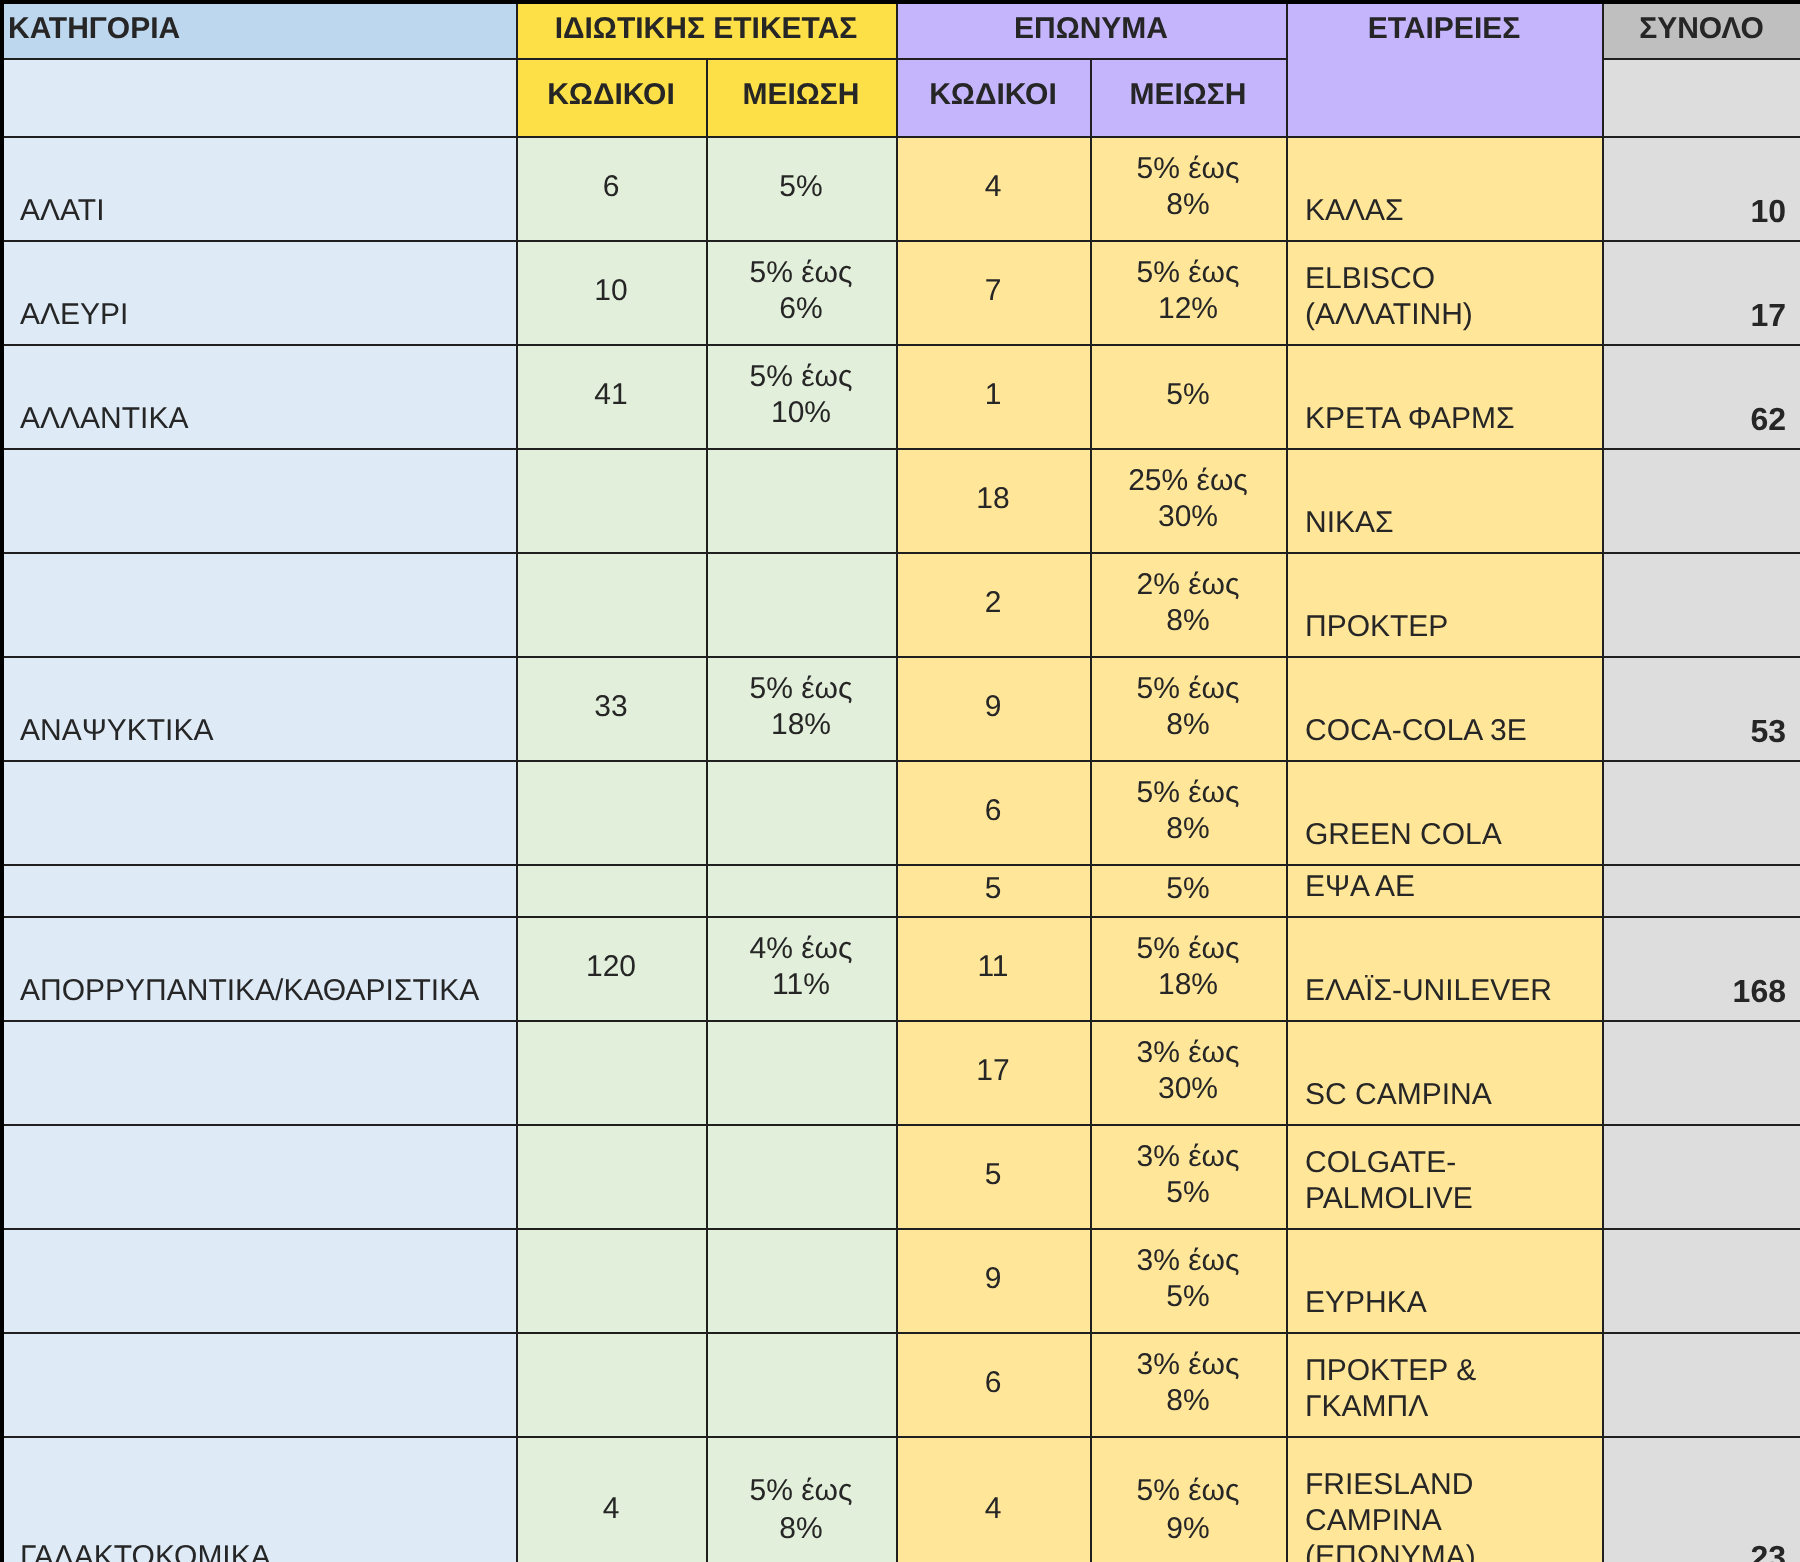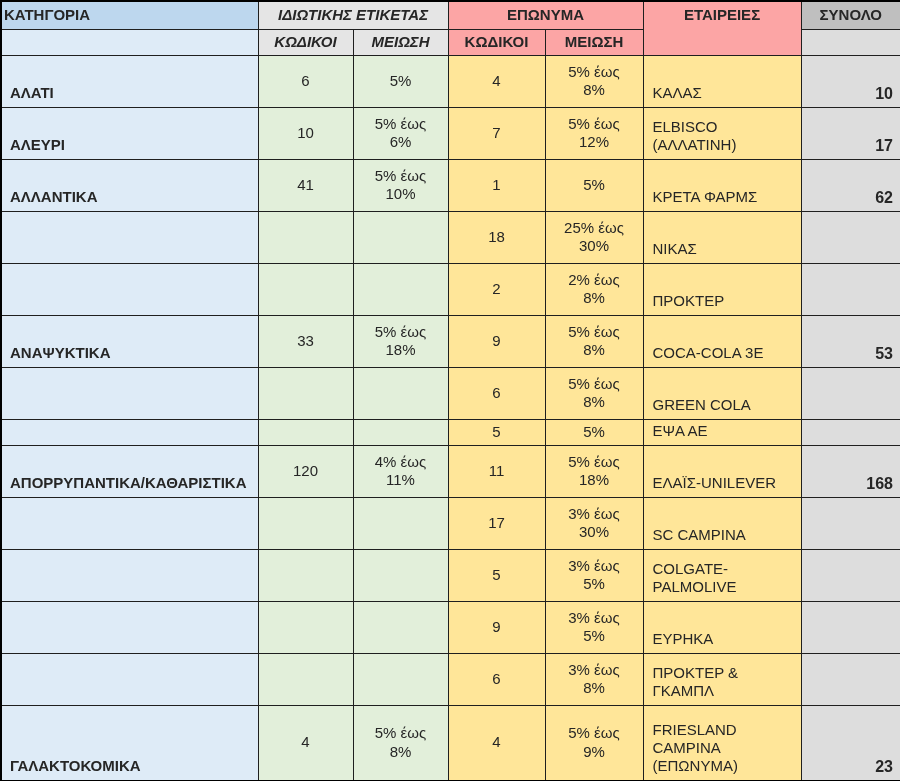--- a/index.html
+++ b/index.html
@@ -21,33 +21,33 @@
   }
   .price-table th, .price-table td {
     border: 1px solid #1f1f1f;
     font-size: 15px;
     line-height: 1.22;
     overflow: hidden;
     box-sizing: border-box;
   }
   
   thead tr.h1 { height: 28px; }
-  thead tr.h2 { height: 26px; }
+  thead tr.h2 { height: 39px; }
   thead th { font-weight: bold; text-align: center; vertical-align: middle; padding: 1px 4px; }
   th.cat-h { text-align: left; padding-left: 2px; }
   th.companies-h { vertical-align: top; padding-top: 4px; }
   
   tbody tr { height: 52px; }
   tbody tr:nth-child(8)  { height: 26px; }
   tbody tr:nth-child(14) { height: 76px; }
   
   td.cat {
     text-align: left;
     vertical-align: bottom;
-    font-weight: bold;
+    font-weight: normal;
     padding: 19px 8px 4px 8px;
     word-break: break-all;
   }
   td.num {
     text-align: center;
     vertical-align: middle;
     padding: 2px 5px;
     white-space: pre-line;
   }
   td.company {
@@ -59,23 +59,23 @@
   td.total {
     text-align: right;
     vertical-align: bottom;
     font-weight: bold;
     font-size: 16px;
     padding: 2px 7px 3px 2px;
   }
   
   .c-cat-h { background: #BDD7EE; }
   .c-cat   { background: #DEEBF7; }
-  .c-grn-h { background: #e5e5e5; font-style: italic; }
+  .c-grn-h { background: #fde047; }
   .c-grn   { background: #E2EFDA; }
-  .c-gld-h { background: #fca5a5; }
+  .c-gld-h { background: #c4b5fd; }
   .c-gld   { background: #FFE699; }
   .c-gry-h { background: #BFBFBF; }
   .c-gry   { background: #DDDDDD; }
 </style>
 </head>
 <body>
 
 <table class="price-table">
   <colgroup>
     <col style="width:257px">

